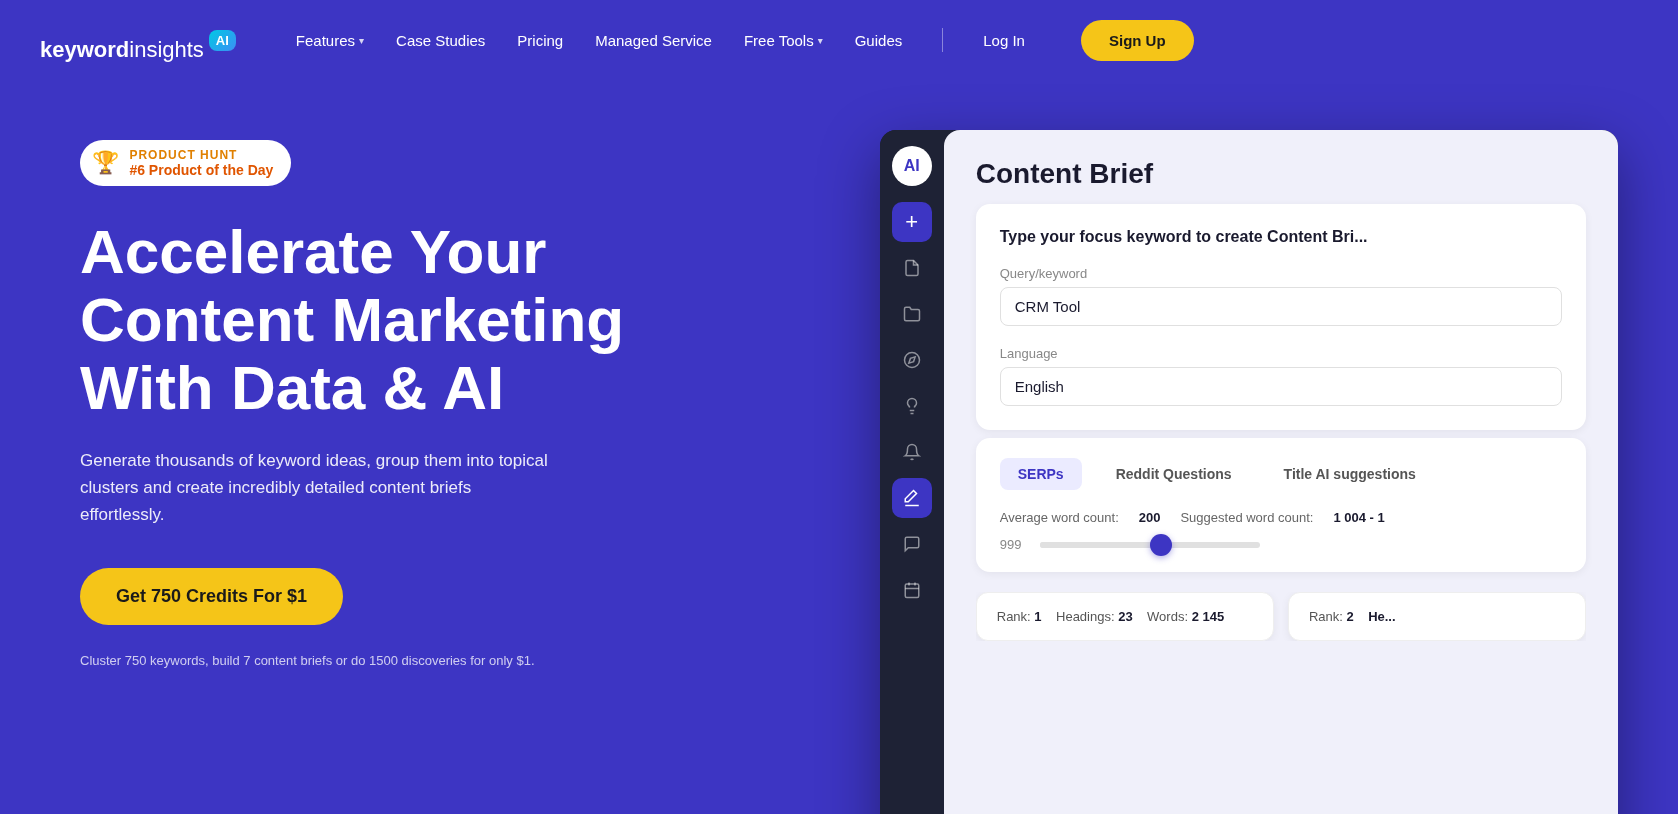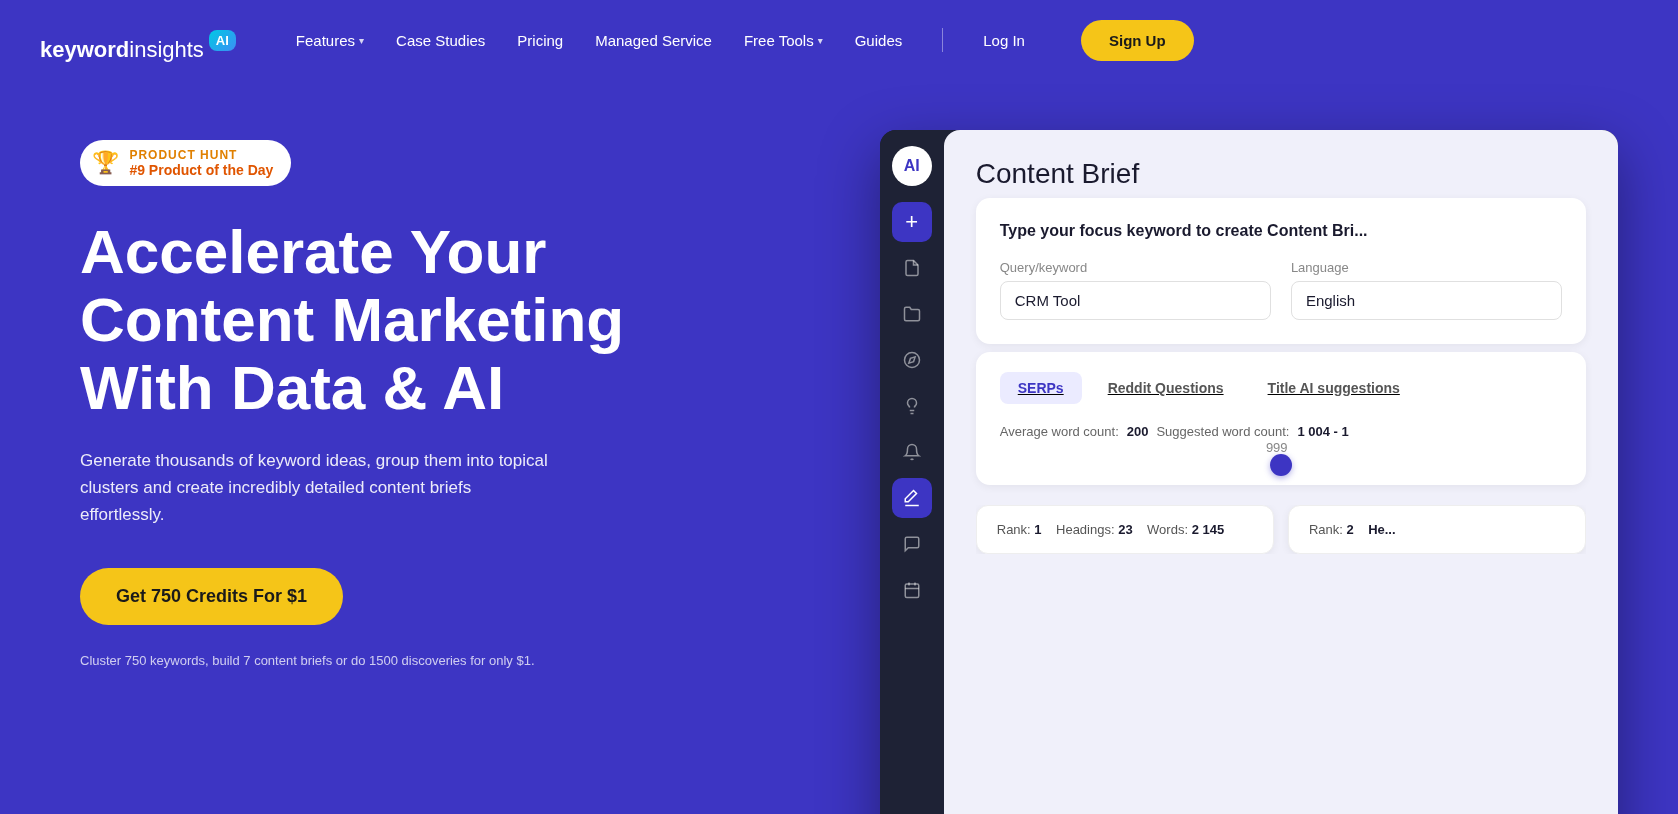--- a/index.html
+++ b/index.html
@@ -233,43 +233,44 @@
     .app-main {
       flex: 1;
       background: #f0f0fa;
       border-radius: 16px 0 0 0;
       padding: 28px 32px;
       overflow: hidden;
     }
 
     .content-brief-title {
       font-size: 28px;
-      font-weight: 400;
+      font-weight: 700;
       color: #1a1a2e;
-      margin-bottom: 8px;
+      margin-bottom: 14px;
     }
 
     .form-section {
       background: white;
       border-radius: 14px;
       padding: 24px;
       margin-bottom: 8px;
       box-shadow: 0 2px 8px rgba(0,0,0,0.06);
     }
 
     .form-subtitle {
       font-size: 16px;
       font-weight: 700;
       color: #1a1a2e;
       margin-bottom: 20px;
     }
 
     .form-row {
       display: flex;
       gap: 20px;
+      flex-direction: column;
     }
 
     .form-group {
       display: flex;
       flex-direction: column;
       gap: 6px;
       flex: 1;
     }
 
     .form-label {
@@ -291,24 +292,23 @@
     .tabs-section {
       background: white;
       border-radius: 14px;
       padding: 20px 24px;
       margin-bottom: 20px;
       box-shadow: 0 2px 8px rgba(0,0,0,0.06);
     }
 
     .tabs-row {
       display: flex;
-      gap: 8px;
+      gap: 16px;
       margin-bottom: 20px;
       align-items: center;
-      text-decoration: underline;
     }
 
     .tab-btn {
       padding: 8px 18px;
       border-radius: 8px;
       font-size: 14px;
       font-weight: 600;
       cursor: pointer;
       border: none;
     }
@@ -317,36 +317,35 @@
       color: #3d35c3;
     }
     .tab-btn.inactive {
       background: transparent;
       color: #555;
     }
 
     .word-count-row {
       display: flex;
       align-items: center;
-      gap: 8px;
-      margin-bottom: 1px;
+      gap: 20px;
+      margin-bottom: 12px;
       font-size: 13px;
       color: #666;
     }
 
     .word-count-val {
       font-weight: 700;
       color: #1a1a2e;
     }
 
     .slider-container {
       display: flex;
       align-items: center;
       gap: 10px;
-      flex-direction: column;
     }
 
     .slider-label {
       font-size: 13px;
       color: #888;
       min-width: 30px;
     }
 
     .slider-track {
       flex: 1;
@@ -441,21 +440,21 @@
   </div>
 </nav>
 
 <div class="hero">
   <div class="hero-left">
     
     <div class="product-hunt-badge">
       <span class="ph-trophy">🏆</span>
       <div class="ph-text">
         <span class="ph-label">PRODUCT HUNT</span>
-        <span class="ph-title">#9 Product of the Day</span>
+        <span class="ph-title">#6 Product of the Day</span>
       </div>
     </div>
 
     
     <h1 class="hero-heading">
       <span>Accelerate Your</span><br>
       <span>Content Marketing</span><br>
       <span>With Data &amp; AI</span>
     </h1>
 

